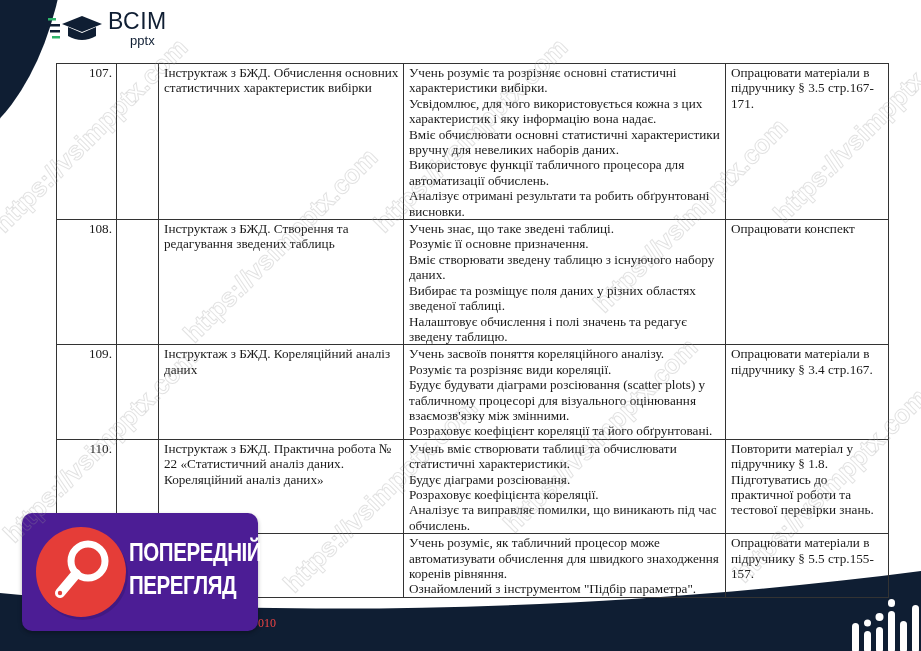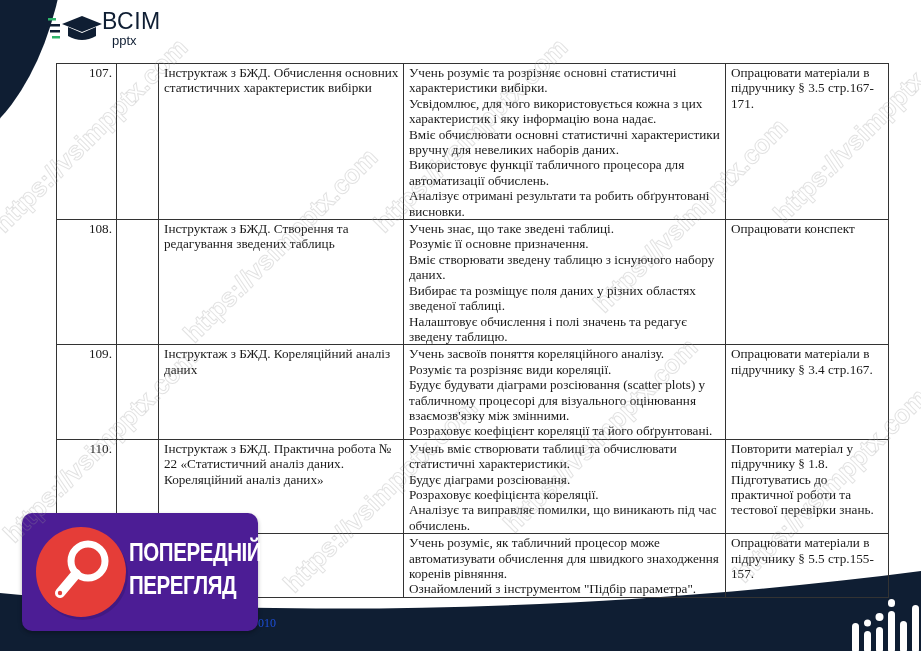--- a/index.html
+++ b/index.html
@@ -11,21 +11,21 @@
   }
   .corner-swoosh {
     position:absolute; left:-60px; top:-40px; width:110px; height:200px;
     background:#0f1e33; border-radius:0 0 100% 0;
     transform:rotate(8deg);
   }
   .bottom-band {
     position:absolute; left:0; bottom:0; width:921px; height:80px;
   }
   .logo {
-    position:absolute; left:46px; top:10px; display:flex; align-items:center; 
+    position:absolute; left:46px; top:10px; display:flex; align-items:center; gap:6px;text-align:center;
   }
   .logo-mark { width:56px; height:34px; position:relative; }
   .logo-text { display:flex; flex-direction:column; line-height:1; }
   .logo-title { font-family:"Liberation Sans", sans-serif; font-size:23px; color:#0f1e33; letter-spacing:0.5px; }
   .logo-sub { font-family:"Liberation Sans", sans-serif; font-size:13px; color:#0f1e33; margin-left:10px; margin-top:1px;}
 
   table.plan {
     position:absolute; left:56px; top:63px; width:832px;
     border-collapse:collapse; table-layout:fixed;
     font-size:13.2px; line-height:15.4px;
@@ -45,21 +45,21 @@
     position:absolute; left:14px; top:14px; width:90px; height:90px; border-radius:50%;
     background:#e53d38; box-shadow:2px 3px 0 rgba(0,0,0,0.12);
   }
   .preview-text {
     position:absolute; left:107px; top:23px; width:128px;
     font-family:"Liberation Sans", sans-serif; font-weight:bold; color:#fff;
     font-size:25px; line-height:33px; letter-spacing:-0.5px;
     transform:scaleX(0.82); transform-origin:left top; white-space:nowrap;
   }
   .page-num {
-    position:absolute; left:258px; top:616px; font-size:12px; color:#1d4ed8;
+    position:absolute; left:258px; top:616px; font-size:12px; color:#ef4444;
     font-family:"Liberation Serif", serif;
   }
   .brand-bars { position:absolute; left:850px; top:597px; width:70px; height:54px; }
   .watermark {
     position:absolute; font-family:"Liberation Sans", sans-serif; font-size:26px; font-weight:bold;
     color:transparent; -webkit-text-stroke:1px rgba(150,150,150,0.28);
     transform:rotate(-45deg); white-space:nowrap; pointer-events:none;
   }
 </style>
 </head>

